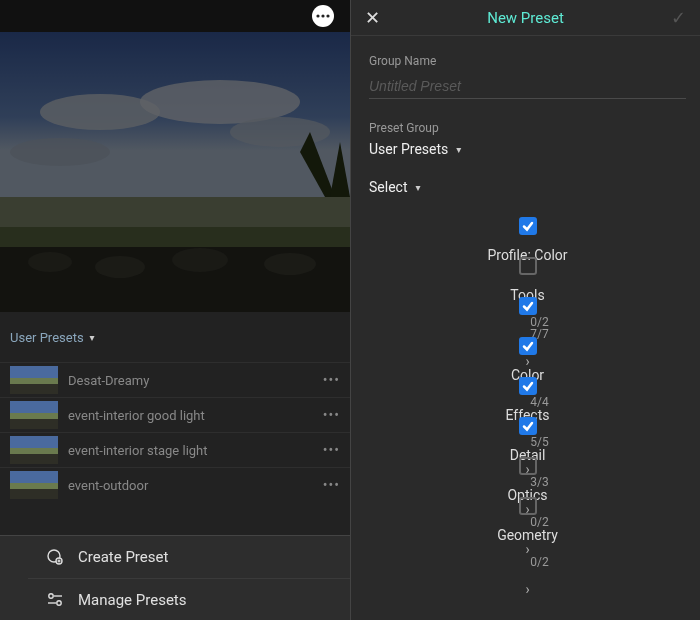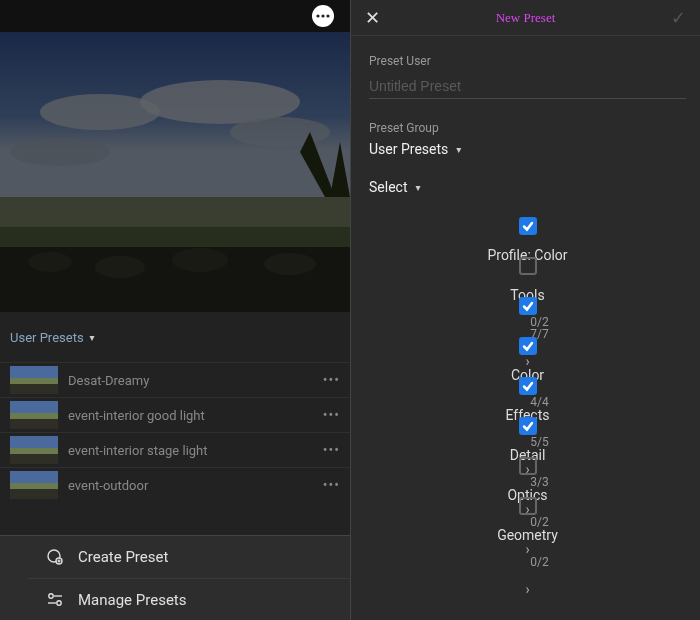--- a/index.html
+++ b/index.html
@@ -125,34 +125,35 @@
   
   .rp-header {
     display: flex;
     align-items: center;
     justify-content: space-between;
     height: 36px;
     padding: 0 14px;
     border-bottom: 1px solid #3a3a3a;
   }
   .close-x { color: #ddd; font-size: 18px; cursor:pointer; }
-  .rp-title { color: #d946ef; font-size: 13px; font-weight: 400; font-family: Liberation Serif, serif; }
+  .rp-title { color: #5eead4; font-size: 15px; font-weight: 400; }
   .confirm-check { color: #555; font-size: 18px; cursor:pointer; }
   .rp-body { flex: 1; padding: 18px 14px 0 18px; }
   .field-label { font-size: 12px; color: #999; margin-bottom: 6px; }
   .text-input {
     width: 100%;
     background: transparent;
     border: none;
     border-bottom: 1px solid #4a4a4a;
     color: #ccc;
     font-size: 14px;
     padding: 4px 0;
     margin-bottom: 22px;
     outline: none;
+    font-style: italic;
   }
   .text-input::placeholder { color: #5a5a5a; }
   .dropdown-row {
     display: flex;
     align-items: center;
     gap: 8px;
     font-size: 14px;
     color: #eee;
     margin-bottom: 22px;
     cursor: pointer;
@@ -302,21 +303,21 @@
   </div>
 </div>
 
 <div class="right-panel">
   <div class="rp-header">
     <span class="close-x">✕</span>
     <span class="rp-title">New Preset</span>
     <span class="confirm-check">✓</span>
   </div>
   <div class="rp-body">
-    <div class="field-label">Preset User</div>
+    <div class="field-label">Group Name</div>
     <input class="text-input" placeholder="Untitled Preset" style="">
 
     <div class="field-label">Preset Group</div>
     <div class="dropdown-row">
       <span>User Presets</span>
       <span class="chev">▾</span>
     </div>
 
     <div class="dropdown-row">
       <span>Select</span>

